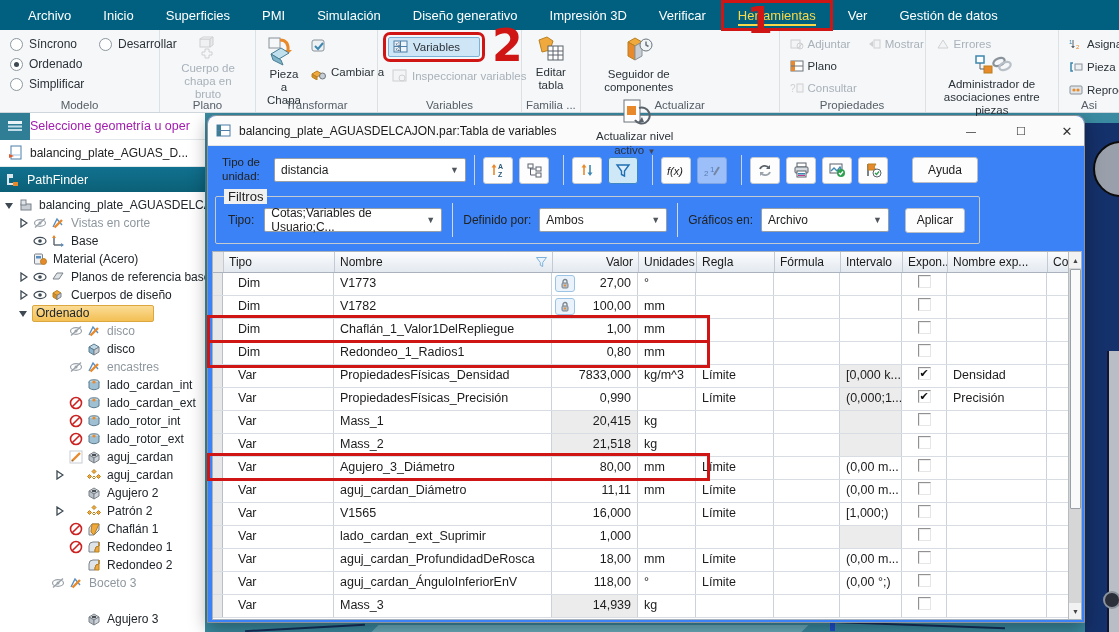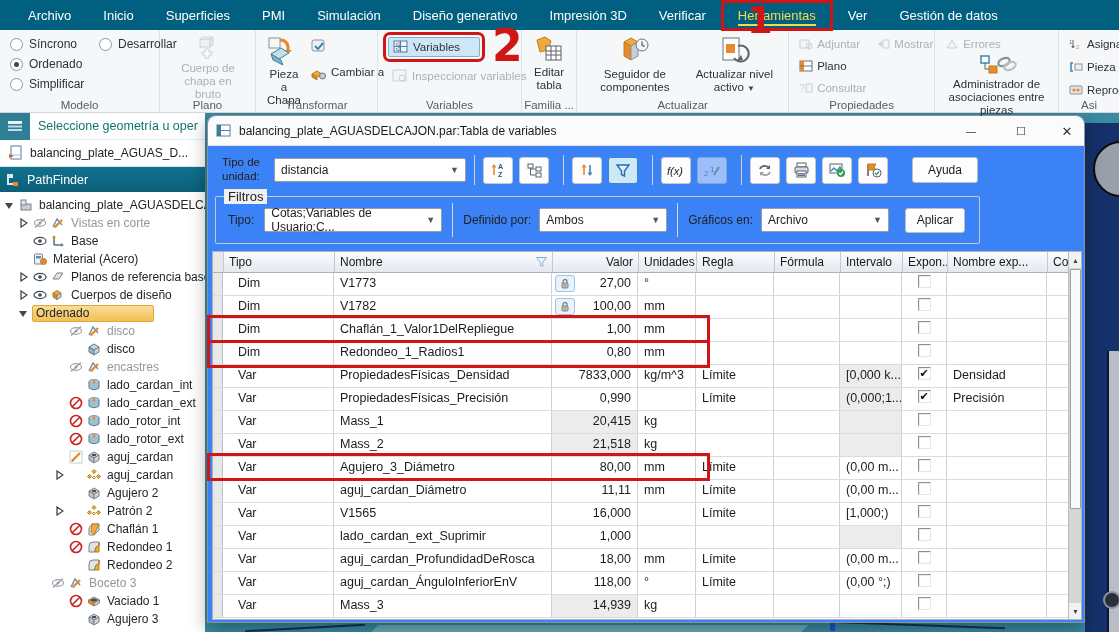--- a/index.html
+++ b/index.html
@@ -28,21 +28,21 @@
   .smallbtn { display:flex; align-items:center; gap:4px; height:20px; font-size:11.5px; color:#2b3238; padding:1px 4px; white-space:nowrap; position:relative; }
   .smallbtn.hl { background:#cfe6f7; border:1px solid #7db2d8; border-radius:2px; }
   .smallbtn.redbox { outline:3px solid #d01515; outline-offset:2px; }
   #ann-2 { position:absolute; left:492px; top:24px; color:#d01515; font-size:44px; font-weight:700; z-index:60; line-height:1; font-family:"DejaVu Sans",sans-serif; }
   .caret { font-size:8px; color:#445; }
 
   
   #left-panel { position:absolute; left:0; top:113px; width:205px; height:519px; background:#fff; z-index:10; }
   #prompt-bar { height:27px; display:flex; align-items:center; background:#fff; border-bottom:1px solid #e3e8ec; }
   #prompt-icon { width:30px; height:27px; background:#2f7e95; display:flex; align-items:center; justify-content:center; flex:none; }
-  #prompt-text { font-size:12.5px; color:#0f766e; padding-left:8px; white-space:nowrap; overflow:hidden; }
+  #prompt-text { font-size:12.5px; color:#a21caf; padding-left:0; white-space:nowrap; overflow:hidden; }
   #doc-tab { height:27px; display:flex; align-items:center; gap:6px; padding-left:8px; border-bottom:1px solid #e3e8ec; background:#fff; }
   #doc-tab span { font-size:12px; color:#222; white-space:nowrap; overflow:hidden; }
   #pf-header { height:25px; background:linear-gradient(#117190,#0b6076); color:#fff; display:flex; align-items:center; gap:6px; padding-left:6px; font-size:12.5px; }
   #tree { position:relative; height:447px; overflow:hidden; background:#fff; }
   .trow { position:absolute; left:0; width:205px; height:18px; display:flex; align-items:center; cursor:default; }
   .trow .tlabel { font-size:12px; color:#20262b; white-space:nowrap; padding-left:3px; }
   .trow.dim .tlabel { color:#8e979e; }
   .tarrow { position:absolute; width:10px; height:10px; }
   .tslot { position:absolute; width:16px; height:16px; display:flex; align-items:center; justify-content:center; }
   .sel-label { background:linear-gradient(#fbdc96,#f3c054); border:1px solid #dca73f; border-radius:2px; padding:0 64px 1px 4px; }
@@ -246,21 +246,21 @@
               <line x1="12" y1="19" x2="27" y2="19" stroke="#5a636b"></line>
               <line x1="17" y1="10" x2="17" y2="24" stroke="#5a636b"></line>
               <line x1="22" y1="10" x2="22" y2="24" stroke="#5a636b"></line>
             </svg>
           </span>
         <span>Editar tabla</span>
       </div>
       <div class="rgroup-label">Familia ...</div>
     </div>
 
-    <div class="rgroup" style="width:212px; display:flex;">
+    <div class="rgroup" style="width:212px; display:flex;flex-direction:column;">
       <div class="bigbtn" style="width:104px">
         <span>
             <svg width="34" height="30" viewBox="0 0 34 30">
               <path d="M6 6 l7-4 7 4 -7 4 z" fill="#f0a93c" stroke="#b9801f"></path>
               <path d="M6 6 v14 l7 4 v-14 z" fill="#e8892b" stroke="#b9801f"></path>
               <path d="M13 10 v14 l7-4 v-14 z" fill="#c9ced4" stroke="#8a929a"></path>
               <circle cx="24" cy="9" r="6" fill="#f2f5f7" stroke="#6d757d"></circle>
               <path d="M24 5.5 v3.5 l2.5 1.5" fill="none" stroke="#6d757d" stroke-width="1.5"></path>
             </svg>
           </span>
@@ -738,37 +738,20 @@
               <line x1="2" y1="11.5" x2="12" y2="2.5" stroke="#9aa2aa" stroke-width="1.4"></line>
             </svg>
           </span>
           <span class="tslot" style="left:68px">
             <svg width="14" height="14" viewBox="0 0 14 14">
               <path d="M2 11 L6 3 L11 9" fill="none" stroke="#5b8fc0" stroke-width="1.4"></path>
               <line x1="3.5" y1="11.5" x2="11" y2="4" stroke="#e8892b" stroke-width="2.4"></line>
             </svg>
           </span>
           <span class="tlabel" style="position:absolute; left:86px">Boceto 3</span>
-        </div>
-        <div class="trow" style="top: 400px;">
-          <span class="tslot" style="left:68px">
-            <svg width="14" height="14" viewBox="0 0 14 14">
-              <circle cx="7" cy="7" r="5.5" fill="#fff" stroke="#cc2222" stroke-width="1.6"></circle>
-              <line x1="3.2" y1="10.8" x2="10.8" y2="3.2" stroke="#cc2222" stroke-width="1.6"></line>
-            </svg>
-          </span>
-          <span class="tslot" style="left:86px">
-            <svg width="14" height="14" viewBox="0 0 14 14">
-              <path d="M1.5 6 l5.5-3 5.5 3 -5.5 3 z" fill="#b9c0c7" stroke="#7a828a"></path>
-              <ellipse cx="7" cy="6" rx="3" ry="1.5" fill="#5a4538"></ellipse>
-              <path d="M1.5 6 v3 l5.5 3 v-3 z" fill="#e8892b" stroke="#b9801f"></path>
-              <path d="M12.5 6 v3 l-5.5 3 v-3 z" fill="#cfd4da" stroke="#7a828a"></path>
-            </svg>
-          </span>
-          <span class="tlabel" style="position:absolute; left:104px">Vaciado 1</span>
         </div>
         <div class="trow" style="top: 418px;">
           <span class="tslot" style="left:86px">
             <svg width="14" height="14" viewBox="0 0 14 14">
               <path d="M2 5 l5-3 5 3 -5 3 z" fill="#dfe4e8" stroke="#7a828a"></path>
               <path d="M2 5 v5 l5 3 v-5 z" fill="#b9c0c7" stroke="#7a828a"></path>
               <path d="M12 5 v5 l-5 3 v-5 z" fill="#cfd4da" stroke="#7a828a"></path>
               <ellipse cx="7" cy="5" rx="2.4" ry="1.3" fill="#4a4f55"></ellipse>
             </svg>
           </span>

